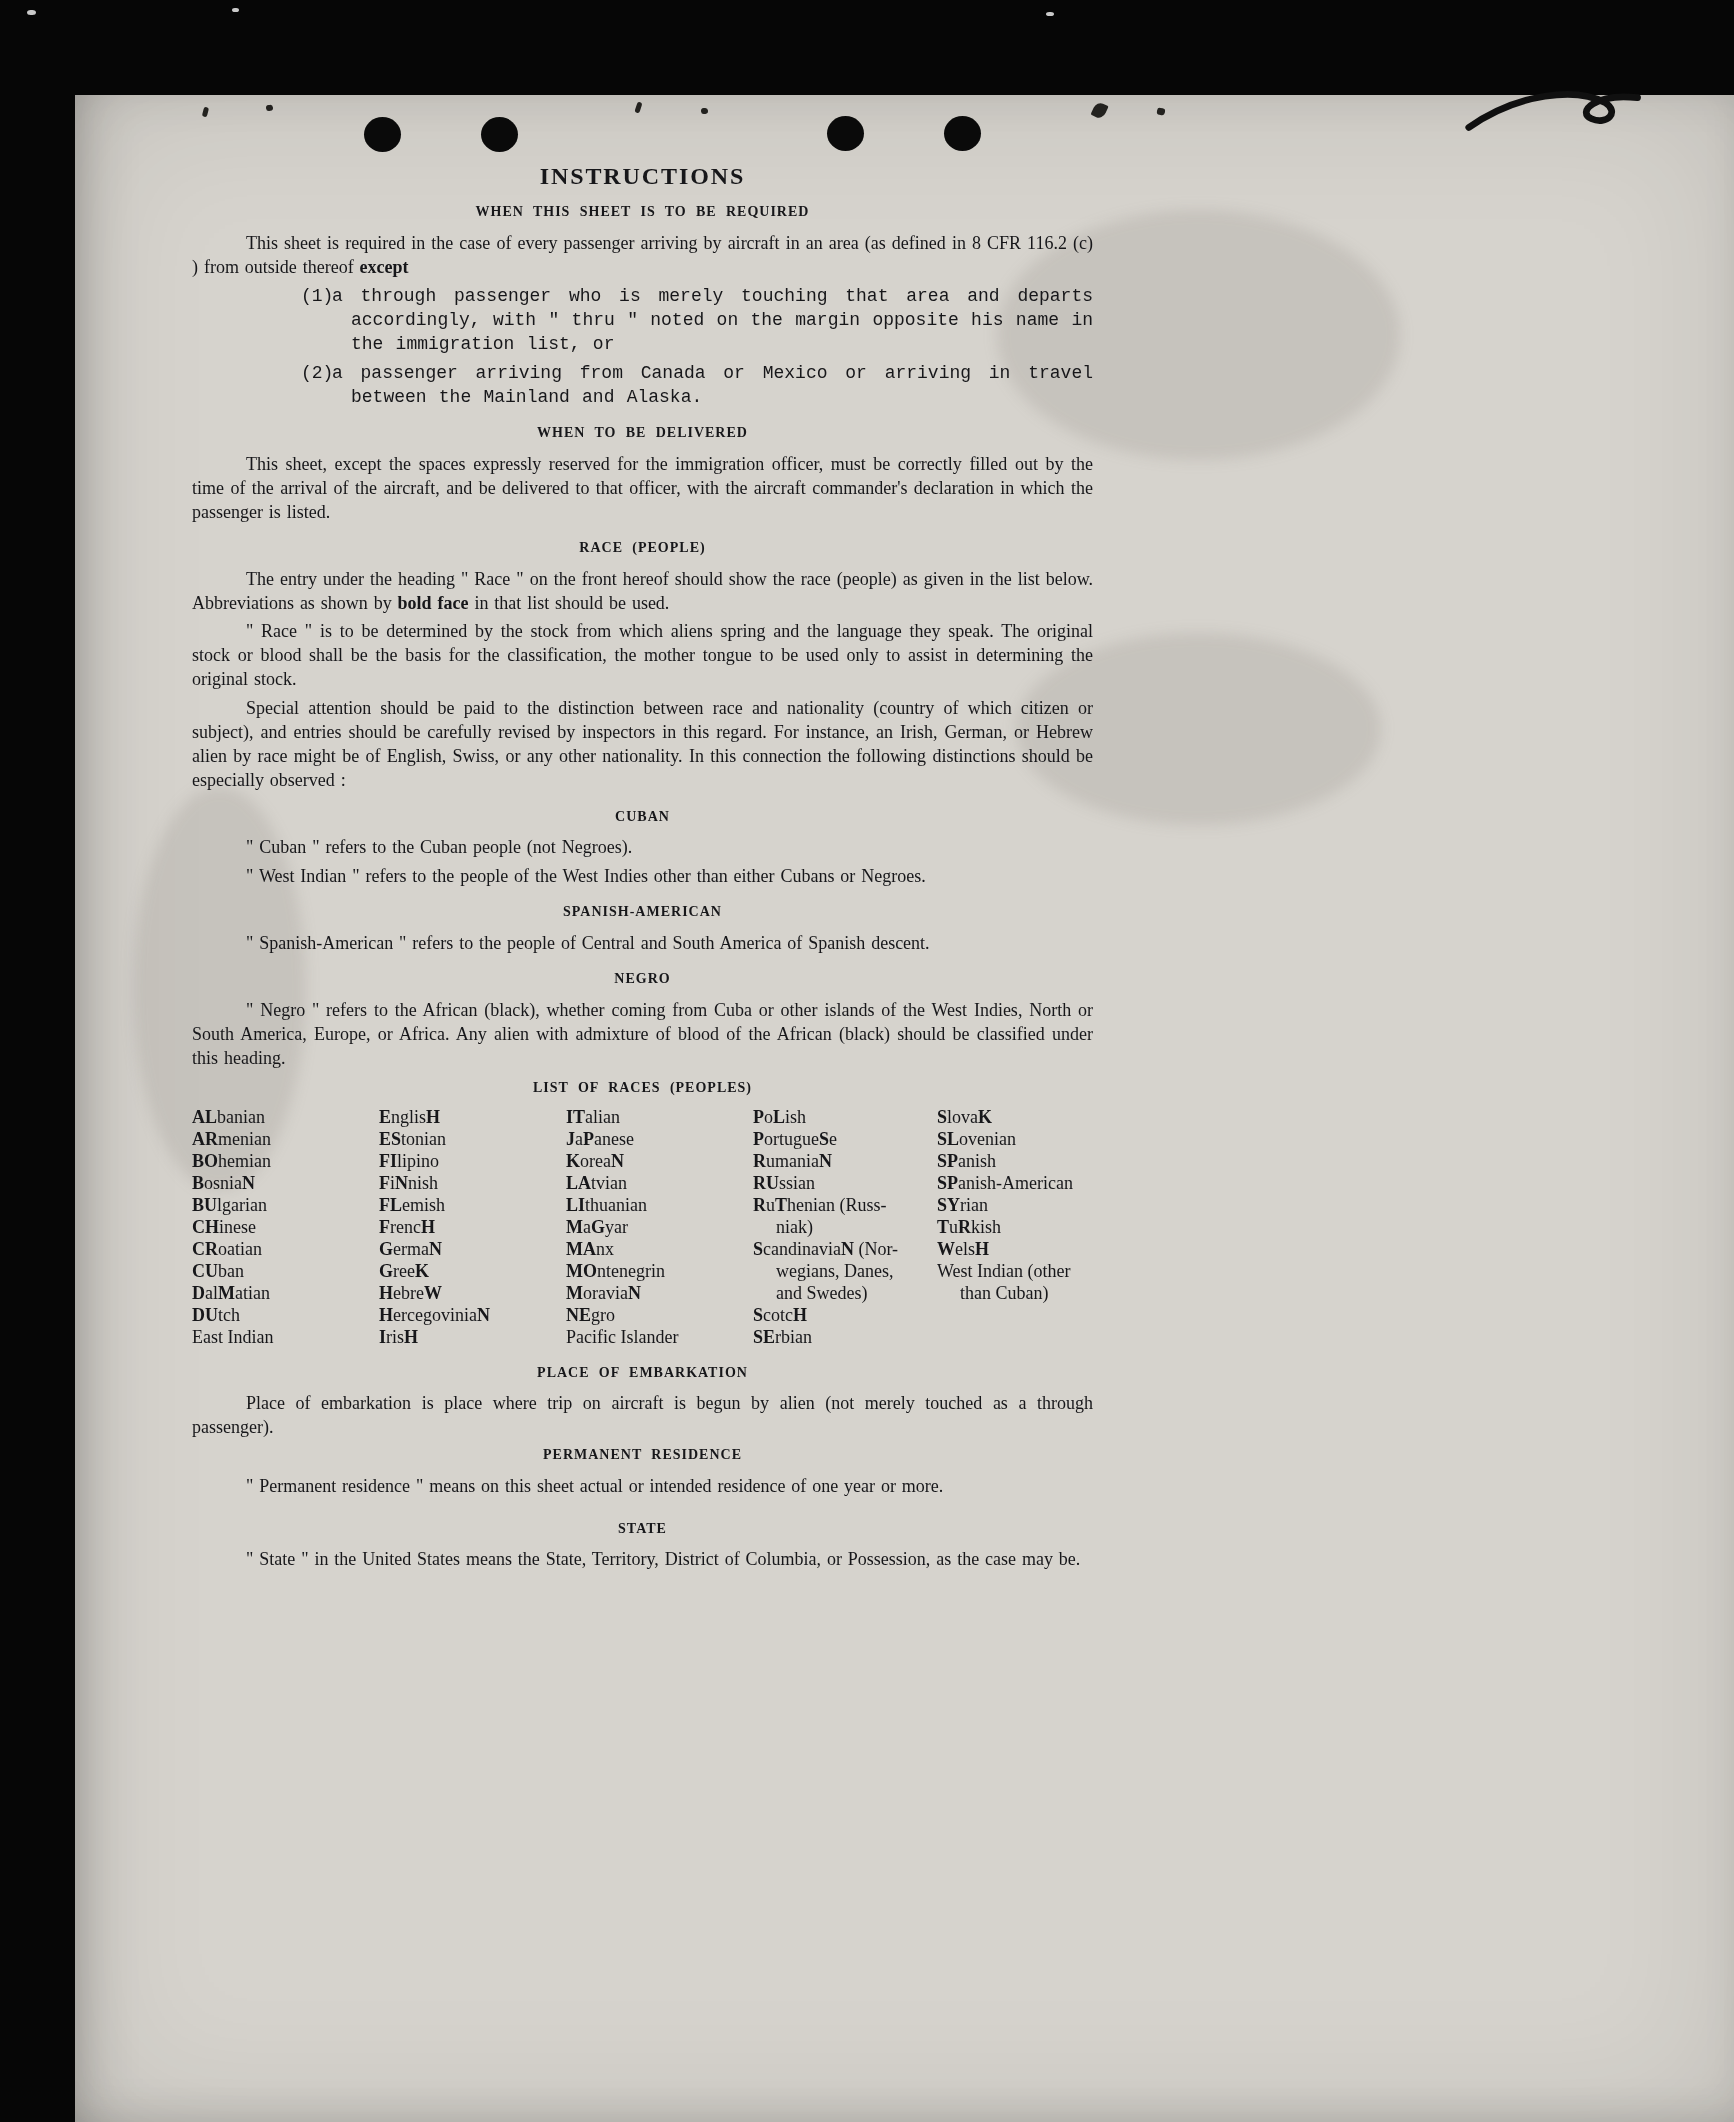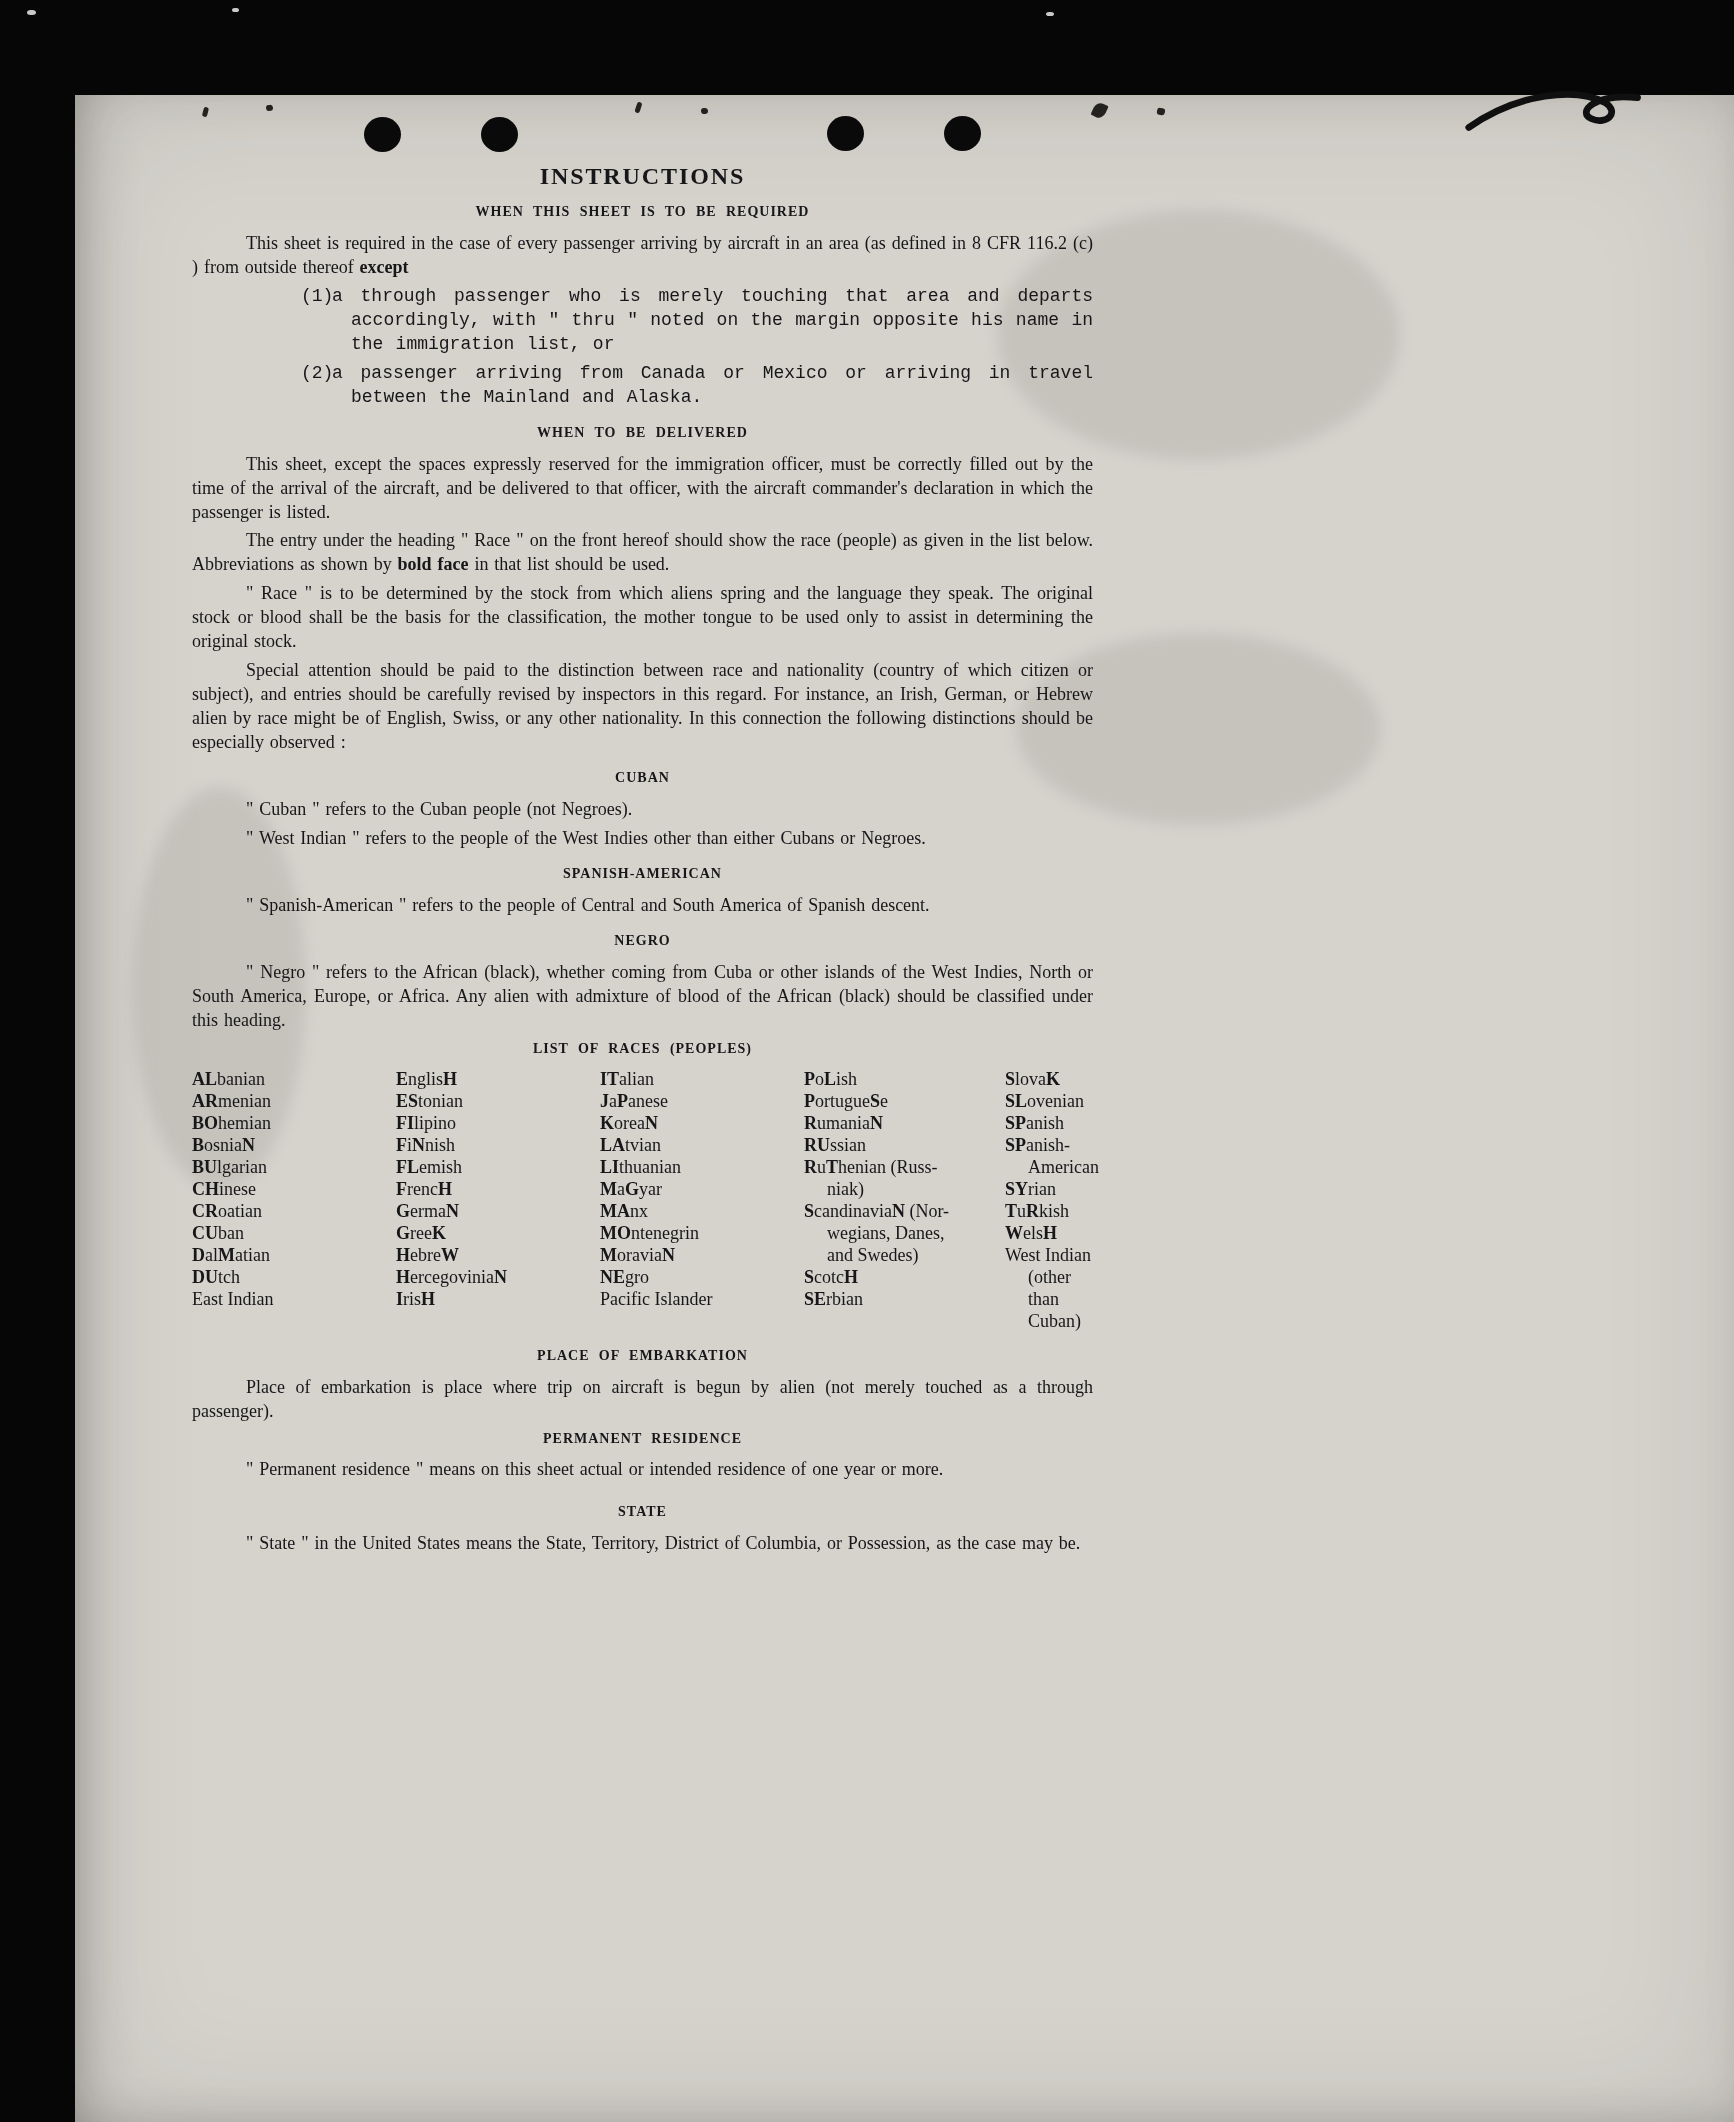--- a/index.html
+++ b/index.html
@@ -22,21 +22,21 @@
   .curl{position:absolute;top:-9.6px;right:60px;}
   .content{
     position:absolute;left:117px;top:69px;width:901px;
     color:#17171a;font-size:18px;line-height:24px;
   }
   .title{text-align:center;font-weight:bold;font-size:24px;letter-spacing:1.9px;margin:0 0 11.5px;}
   .sec{text-align:center;font-weight:bold;font-size:14px;letter-spacing:1px;word-spacing:4.8px;margin:14.4px 0 8.6px;line-height:20px;}
   .para{margin:0 0 4.8px;text-align:justify;text-indent:54px;word-spacing:1.4px;}
   .item{margin:0 0 4.8px;padding-left:159px;text-indent:-50px;text-align:justify;word-spacing:1.4px;font-family:Liberation Mono, monospace;}
   .item .num{display:inline-block;width:31px;text-indent:0;}
-  .races{display:grid;grid-template-columns:187px 187px 187px 184px 1fr;margin:5.8px 0 1.9px;gap:17px;}
+  .races{display:grid;grid-template-columns:187px 187px 187px 184px 1fr;margin:5.8px 0 1.9px;}
   .race-col{min-width:0;}
   .race-item{font-size:18px;line-height:22px;padding-left:23px;text-indent:-23px;white-space:pre-line;}
   b{font-weight:bold;}
 </style>
 </head>
 <body>
 
 <div class="wdot" style="left:27px;top:9.6px;width:8.6px;height:5.8px;"></div>
 <div class="wdot" style="left:232px;top:7.7px;width:6.7px;height:4.8px;"></div>
 <div class="wdot" style="left:1046px;top:11.5px;width:7.7px;height:4.8px;"></div>
@@ -68,20 +68,21 @@
     <div class="title">INSTRUCTIONS</div>
 
     <div class="sec">WHEN THIS SHEET IS TO BE REQUIRED</div>
     <p class="para">This sheet is required in the case of every passenger arriving by aircraft in an area (as defined in 8 CFR 116.2 (c) ) from outside thereof <b>except</b></p>
     <p class="item"><span class="num">(1)</span><span>a through passenger who is merely touching that area and departs accordingly, with " thru " noted on the margin opposite his name in the immigration list, or</span></p>
     <p class="item"><span class="num">(2)</span><span>a passenger arriving from Canada or Mexico or arriving in travel between the Mainland and Alaska.</span></p>
 
     <div class="sec">WHEN TO BE DELIVERED</div>
     <p class="para">This sheet, except the spaces expressly reserved for the immigration officer, must be correctly filled out by the time of the arrival of the aircraft, and be delivered to that officer, with the aircraft commander's declaration in which the passenger is listed.</p>
 
+    <div class="sec">RACE (PEOPLE)</div>
     <p class="para">The entry under the heading " Race " on the front hereof should show the race (people) as given in the list below.  Abbreviations as shown by <b>bold face</b> in that list should be used.</p>
     <p class="para">" Race " is to be determined by the stock from which aliens spring and the language they speak.  The original stock or blood shall be the basis for the classification, the mother tongue to be used only to assist in determining the original stock.</p>
     <p class="para">Special attention should be paid to the distinction between race and nationality (country of which citizen or subject), and entries should be carefully revised by inspectors in this regard.  For instance, an Irish, German, or Hebrew alien by race might be of English, Swiss, or any other nationality.  In this connection the following distinctions should be especially observed :</p>
 
     <div class="sec">CUBAN</div>
     <p class="para">" Cuban " refers to the Cuban people (not Negroes).</p>
 
     <p class="para">" West Indian " refers to the people of the West Indies other than either Cubans or Negroes.</p>
 
     <div class="sec">SPANISH-AMERICAN</div>

